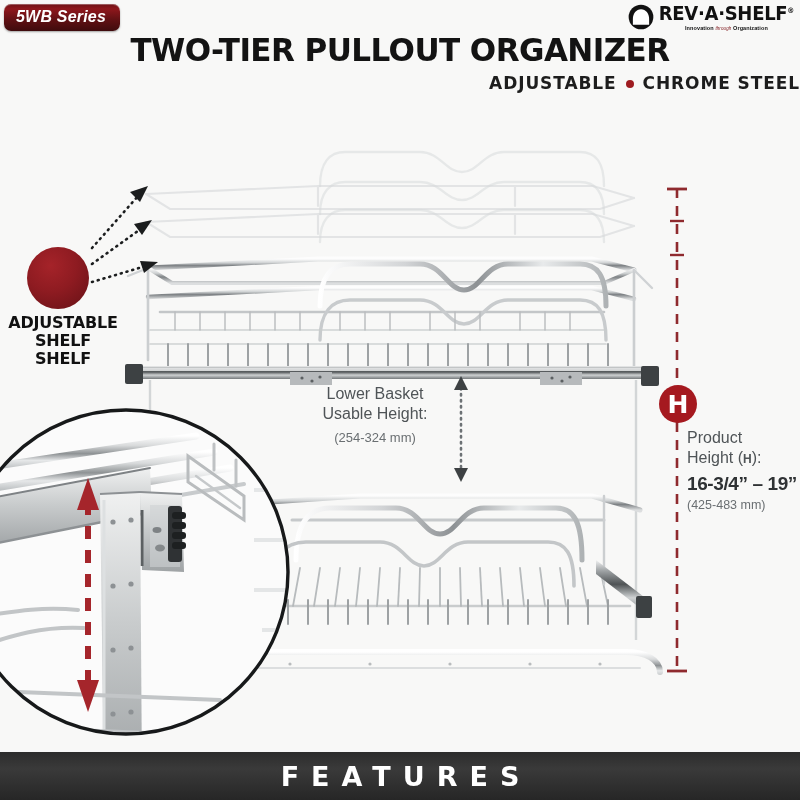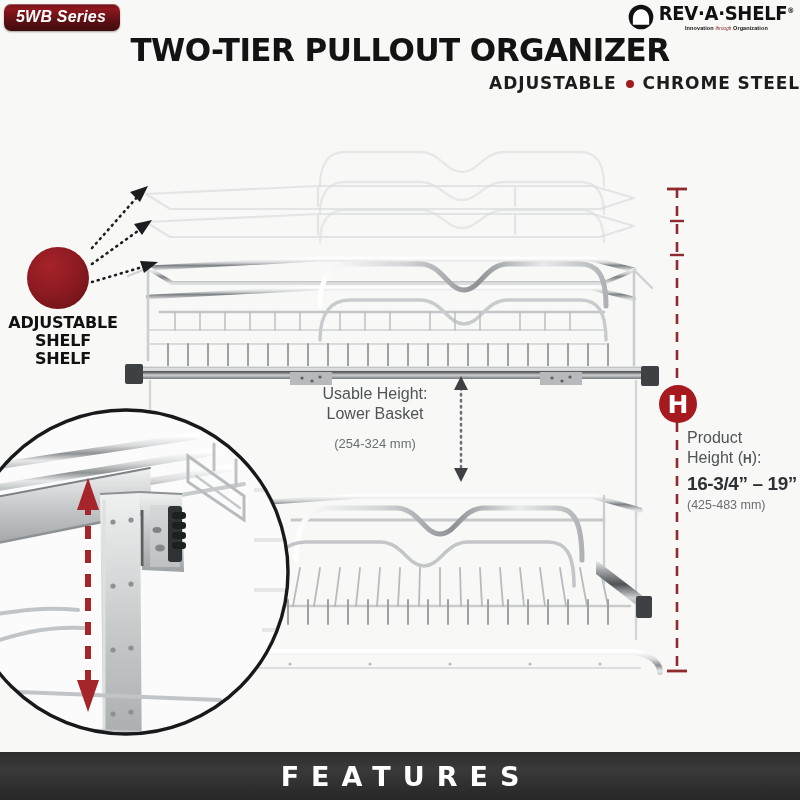--- a/index.html
+++ b/index.html
@@ -168,21 +168,21 @@
   .lbn-value {
     font-size: 20px;
     font-weight: bold;
     color: #2f3234;
     margin-top: 5px;
     letter-spacing: -.3px;
   }
   .lbn-metric {
     font-size: 13px;
     color: #6a6f72;
-    margin-top: 12px;
+    margin-top: 6px;
   }
 
   
   .h-badge {
     position: absolute;
     left: 659px;
     top: 385px;
     width: 38px;
     height: 38px;
     border-radius: 50%;
@@ -617,22 +617,22 @@
   </div>
 
   <div class="adj-circle"></div>
   <div class="adj-label">
     <span>ADJUSTABLE</span><br>
     <span>SHELF</span><br>
     <span>SHELF</span>
   </div>
 
   <div class="lower-basket-note">
+    <div class="lbn-line">Lower Basket</div>
     <div class="lbn-line">Usable Height:</div>
-    <div class="lbn-line">Lower Basket</div>
     <div class="lbn-metric">(254-324 mm)</div>
   </div>
 
   <div class="h-badge">H</div>
   <div class="h-note">
     <div class="h-line">Product</div>
     <div class="h-line"><span>Height (</span><span class="h-inline">H</span><span>):</span></div>
     <div class="h-value">16-3/4” – 19”</div>
     <div class="h-metric">(425-483 mm)</div>
   </div>

